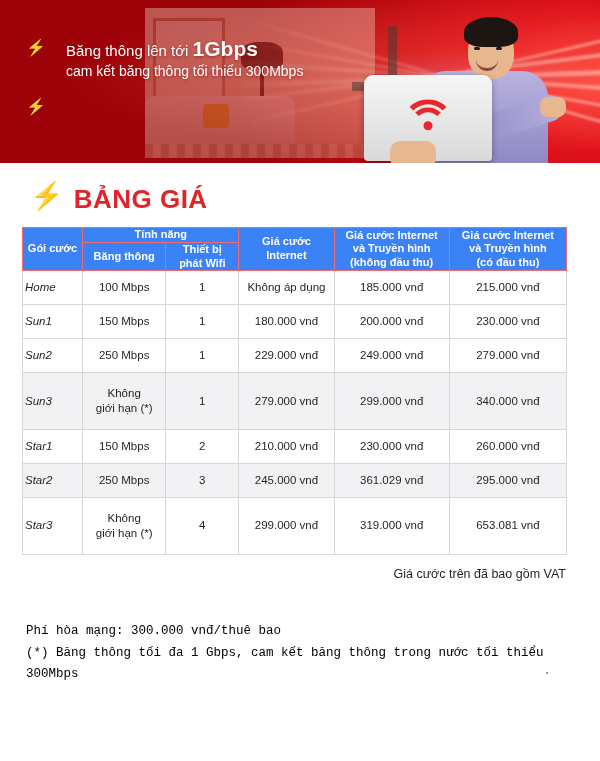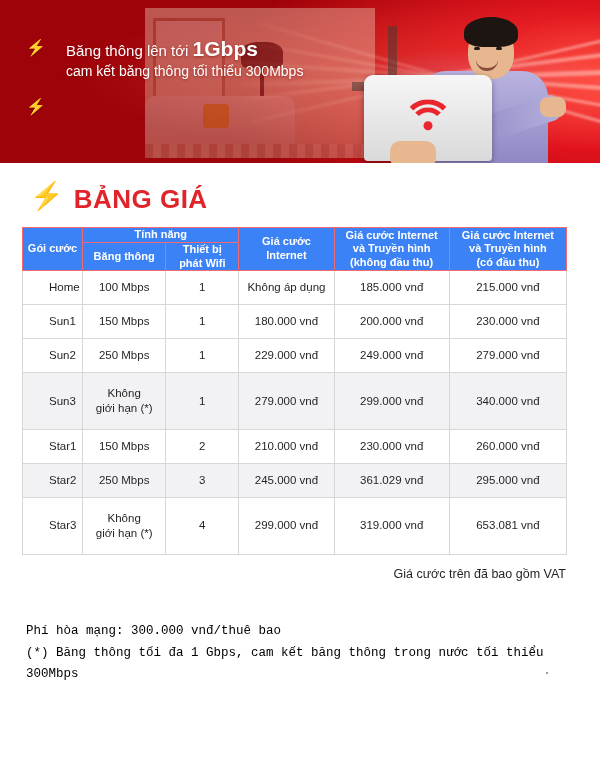--- a/index.html
+++ b/index.html
@@ -212,21 +212,21 @@
   }
   table.pricing td {
     border: 1px solid #d7d7d7;
     font-size: 11.5px;
     text-align: center;
     padding: 9px 2px;
     line-height: 1.3;
     color: #231f20;
     background: #ffffff;
   }
-  table.pricing td.pkg { text-align: left; padding-left: 26px; }
+  table.pricing td.pkg { text-align: left; padding-left: 2px; font-style: italic; }
   tr.shaded td { background: #f2f2f5; }
   tr.tall td { padding: 13px 2px; }
 
   
   .vat-note {
     margin: 12px 34px 0 0;
     text-align: right;
     font-size: 12.5px;
     color: #231f20;
   }

